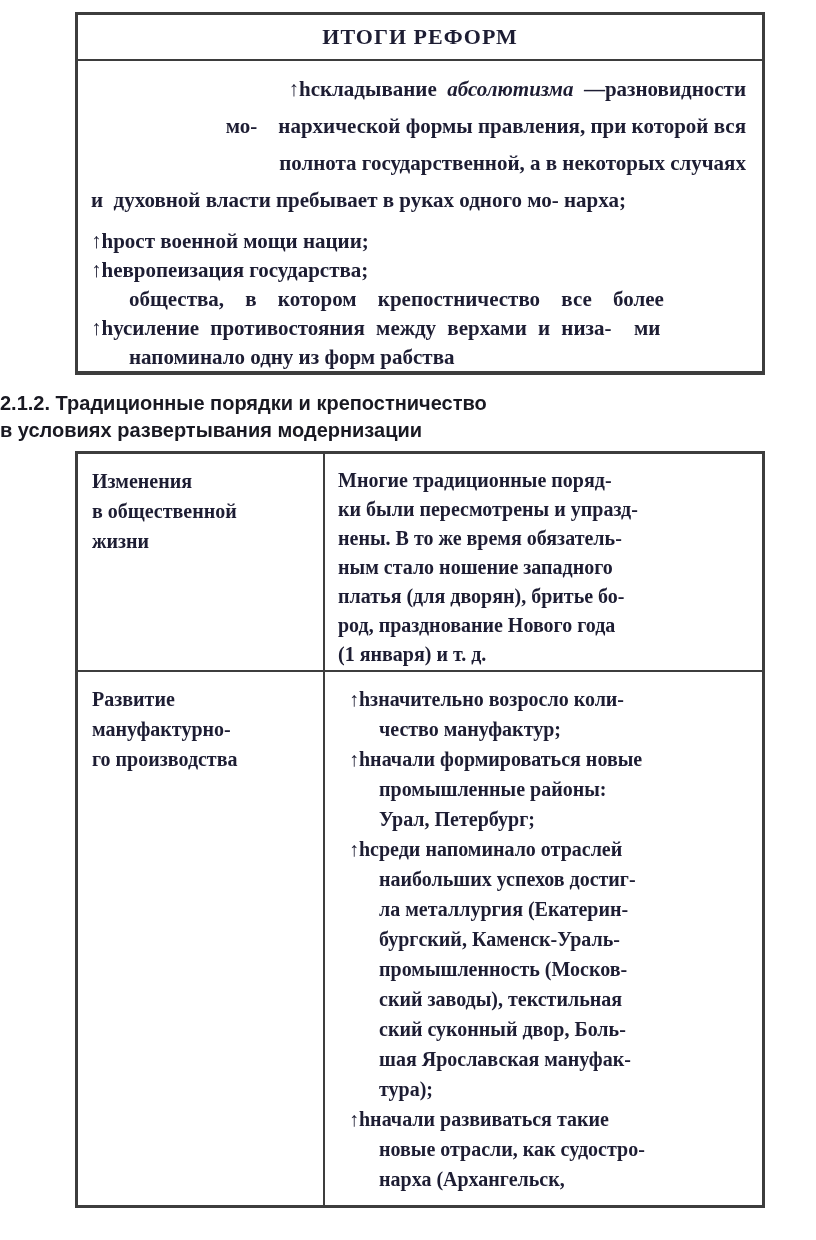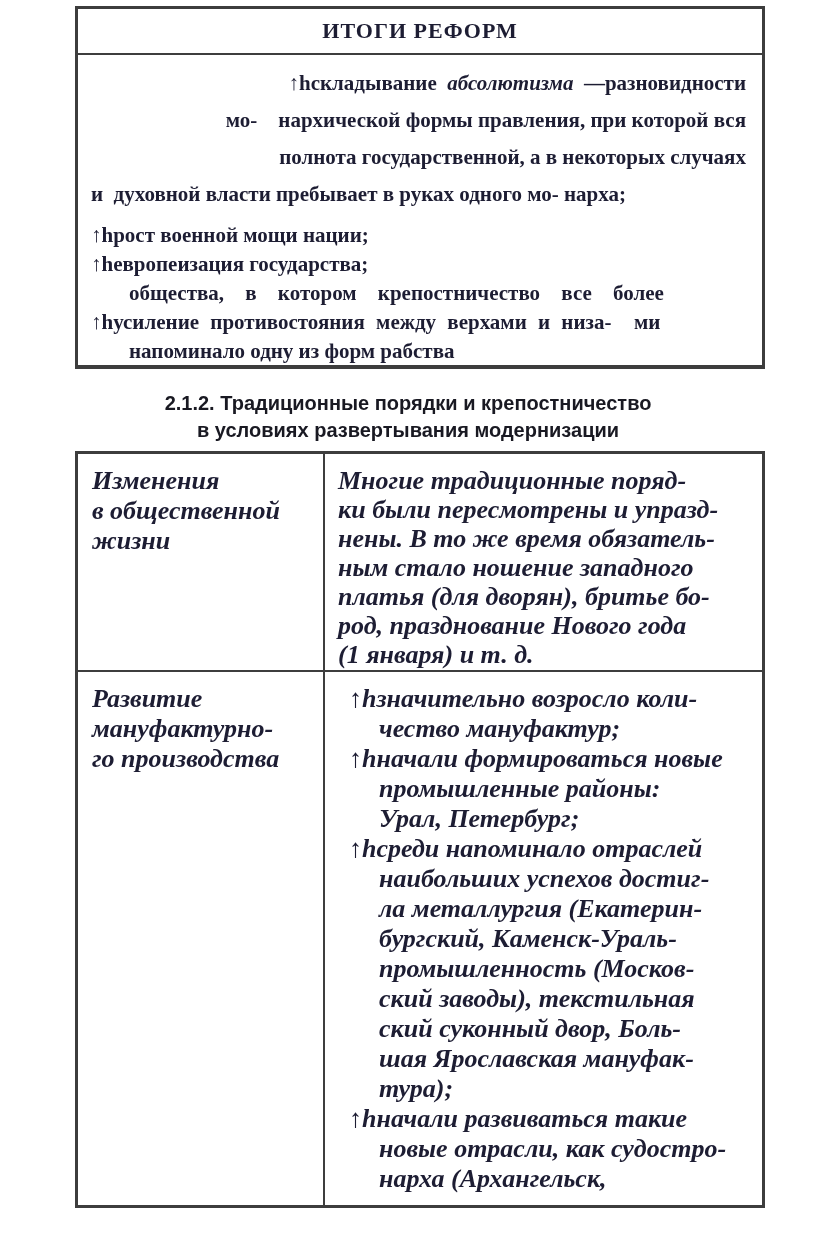--- a/index.html
+++ b/index.html
@@ -8,21 +8,21 @@
     width:816px;height:1240px;
     background:#ffffff;
     font-family:"Liberation Serif", serif;
     color:#1d1d33;
     overflow:hidden;
   }
   .line{white-space:pre-wrap;}
 
   
   .tbl1{
-    position:absolute;left:75px;top:6px;width:690px;height:363px;
+    position:absolute;left:75px;top:12px;width:690px;height:363px;
     border:3px solid #3d3d3d;border-bottom-width:4px;
     box-sizing:border-box;background:#fff;
   }
   .tbl1-header{
     height:44px;border-bottom:2px solid #3d3d3d;
     display:flex;align-items:center;justify-content:center;
     font-size:22px;font-weight:bold;letter-spacing:1px;
   }
   .tbl1-body{
     padding:10px 16px 0 13px;
@@ -33,34 +33,33 @@
   .spacer{height:8px;}
   .blist .line{line-height:29px;}
   .ws1{word-spacing:6px;}
   .ws2{word-spacing:16px;}
   .ind1{padding-left:38px;}
   .it{font-style:italic;}
 
   
   .heading{
     position:absolute;left:0;top:390px;width:816px;
-    text-align:center;
     font-family:"Liberation Sans", sans-serif;
     font-weight:bold;font-size:20px;line-height:27px;color:#191922;
   }
 
   
   .tbl2{
     position:absolute;left:75px;top:451px;width:690px;height:757px;
     border:3px solid #3d3d3d;box-sizing:border-box;background:#fff;
     display:grid;
     grid-template-columns:245px 1fr;
     grid-template-rows:218px 1fr;
   }
-  .cell{box-sizing:border-box;font-size:26px;font-weight:bold;font-style:italic;}
+  .cell{box-sizing:border-box;font-size:20px;font-weight:bold;}
   .cell.lab{padding:12px 8px 0 14px;}
   .cell.con{border-left:2px solid #3d3d3d;padding:12px 6px 0 13px;}
   .row1{border-bottom:2px solid #3d3d3d;}
   .lab .line{line-height:30px;}
   .row1.con .line{line-height:29px;}
   .row2.con{padding-left:24px;}
   .row2.con .line{line-height:30px;}
   .row2.con .cl{padding-left:30px;}
 </style>
 </head>

